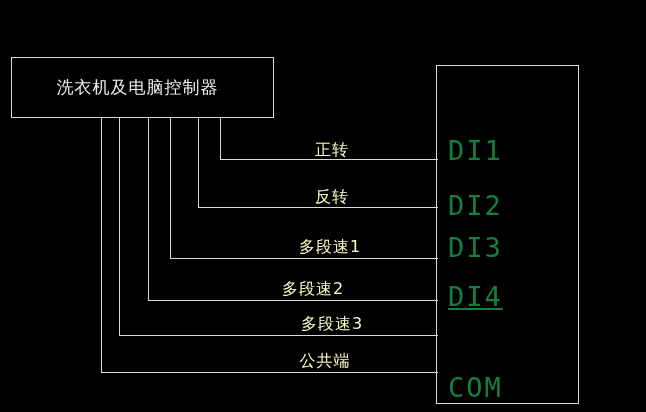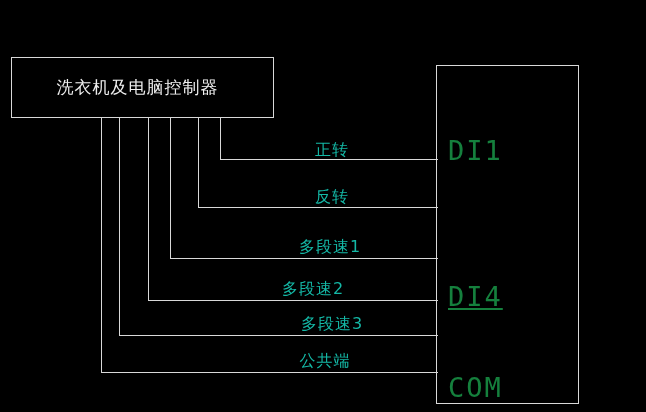--- a/index.html
+++ b/index.html
@@ -67,21 +67,21 @@
   .v5 { left: 119px; height: 218px; }
   .h5 { left: 119px; top: 335px; width: 319px; }
   .v6 { left: 101px; height: 255px; }
   .h6 { left: 101px; top: 372px; width: 337px; }
   
   .wire-label {
     position: absolute;
     transform: translateX(-50%);
     font-size: 16px;
     letter-spacing: 1px;
-    color: #14b8a6;
+    color: #fef9c3;
     white-space: nowrap;
     line-height: 1;
     text-align: right;
   }
   .wl1 { left: 332px; top: 142px; }
   .wl2 { left: 332px; top: 189px; }
   .wl3 { left: 330px; top: 239px; }
   .wl4 { left: 313px; top: 281px; }
   .wl5 { left: 332px; top: 316px; }
   .wl6 { left: 325px; top: 353px; }
@@ -128,16 +128,18 @@
   <div class="wire h h6"></div>
 
   <span class="wire-label wl1">正转</span>
   <span class="wire-label wl2">反转</span>
   <span class="wire-label wl3">多段速1</span>
   <span class="wire-label wl4">多段速2</span>
   <span class="wire-label wl5">多段速3</span>
   <span class="wire-label wl6">公共端</span>
 
   <span class="terminal t1">DI1</span>
+  <span class="terminal t2">DI2</span>
+  <span class="terminal t3">DI3</span>
   <span class="terminal t4">DI4</span>
   <span class="terminal t6">COM</span>
 
 </div>
 
 </body></html>

